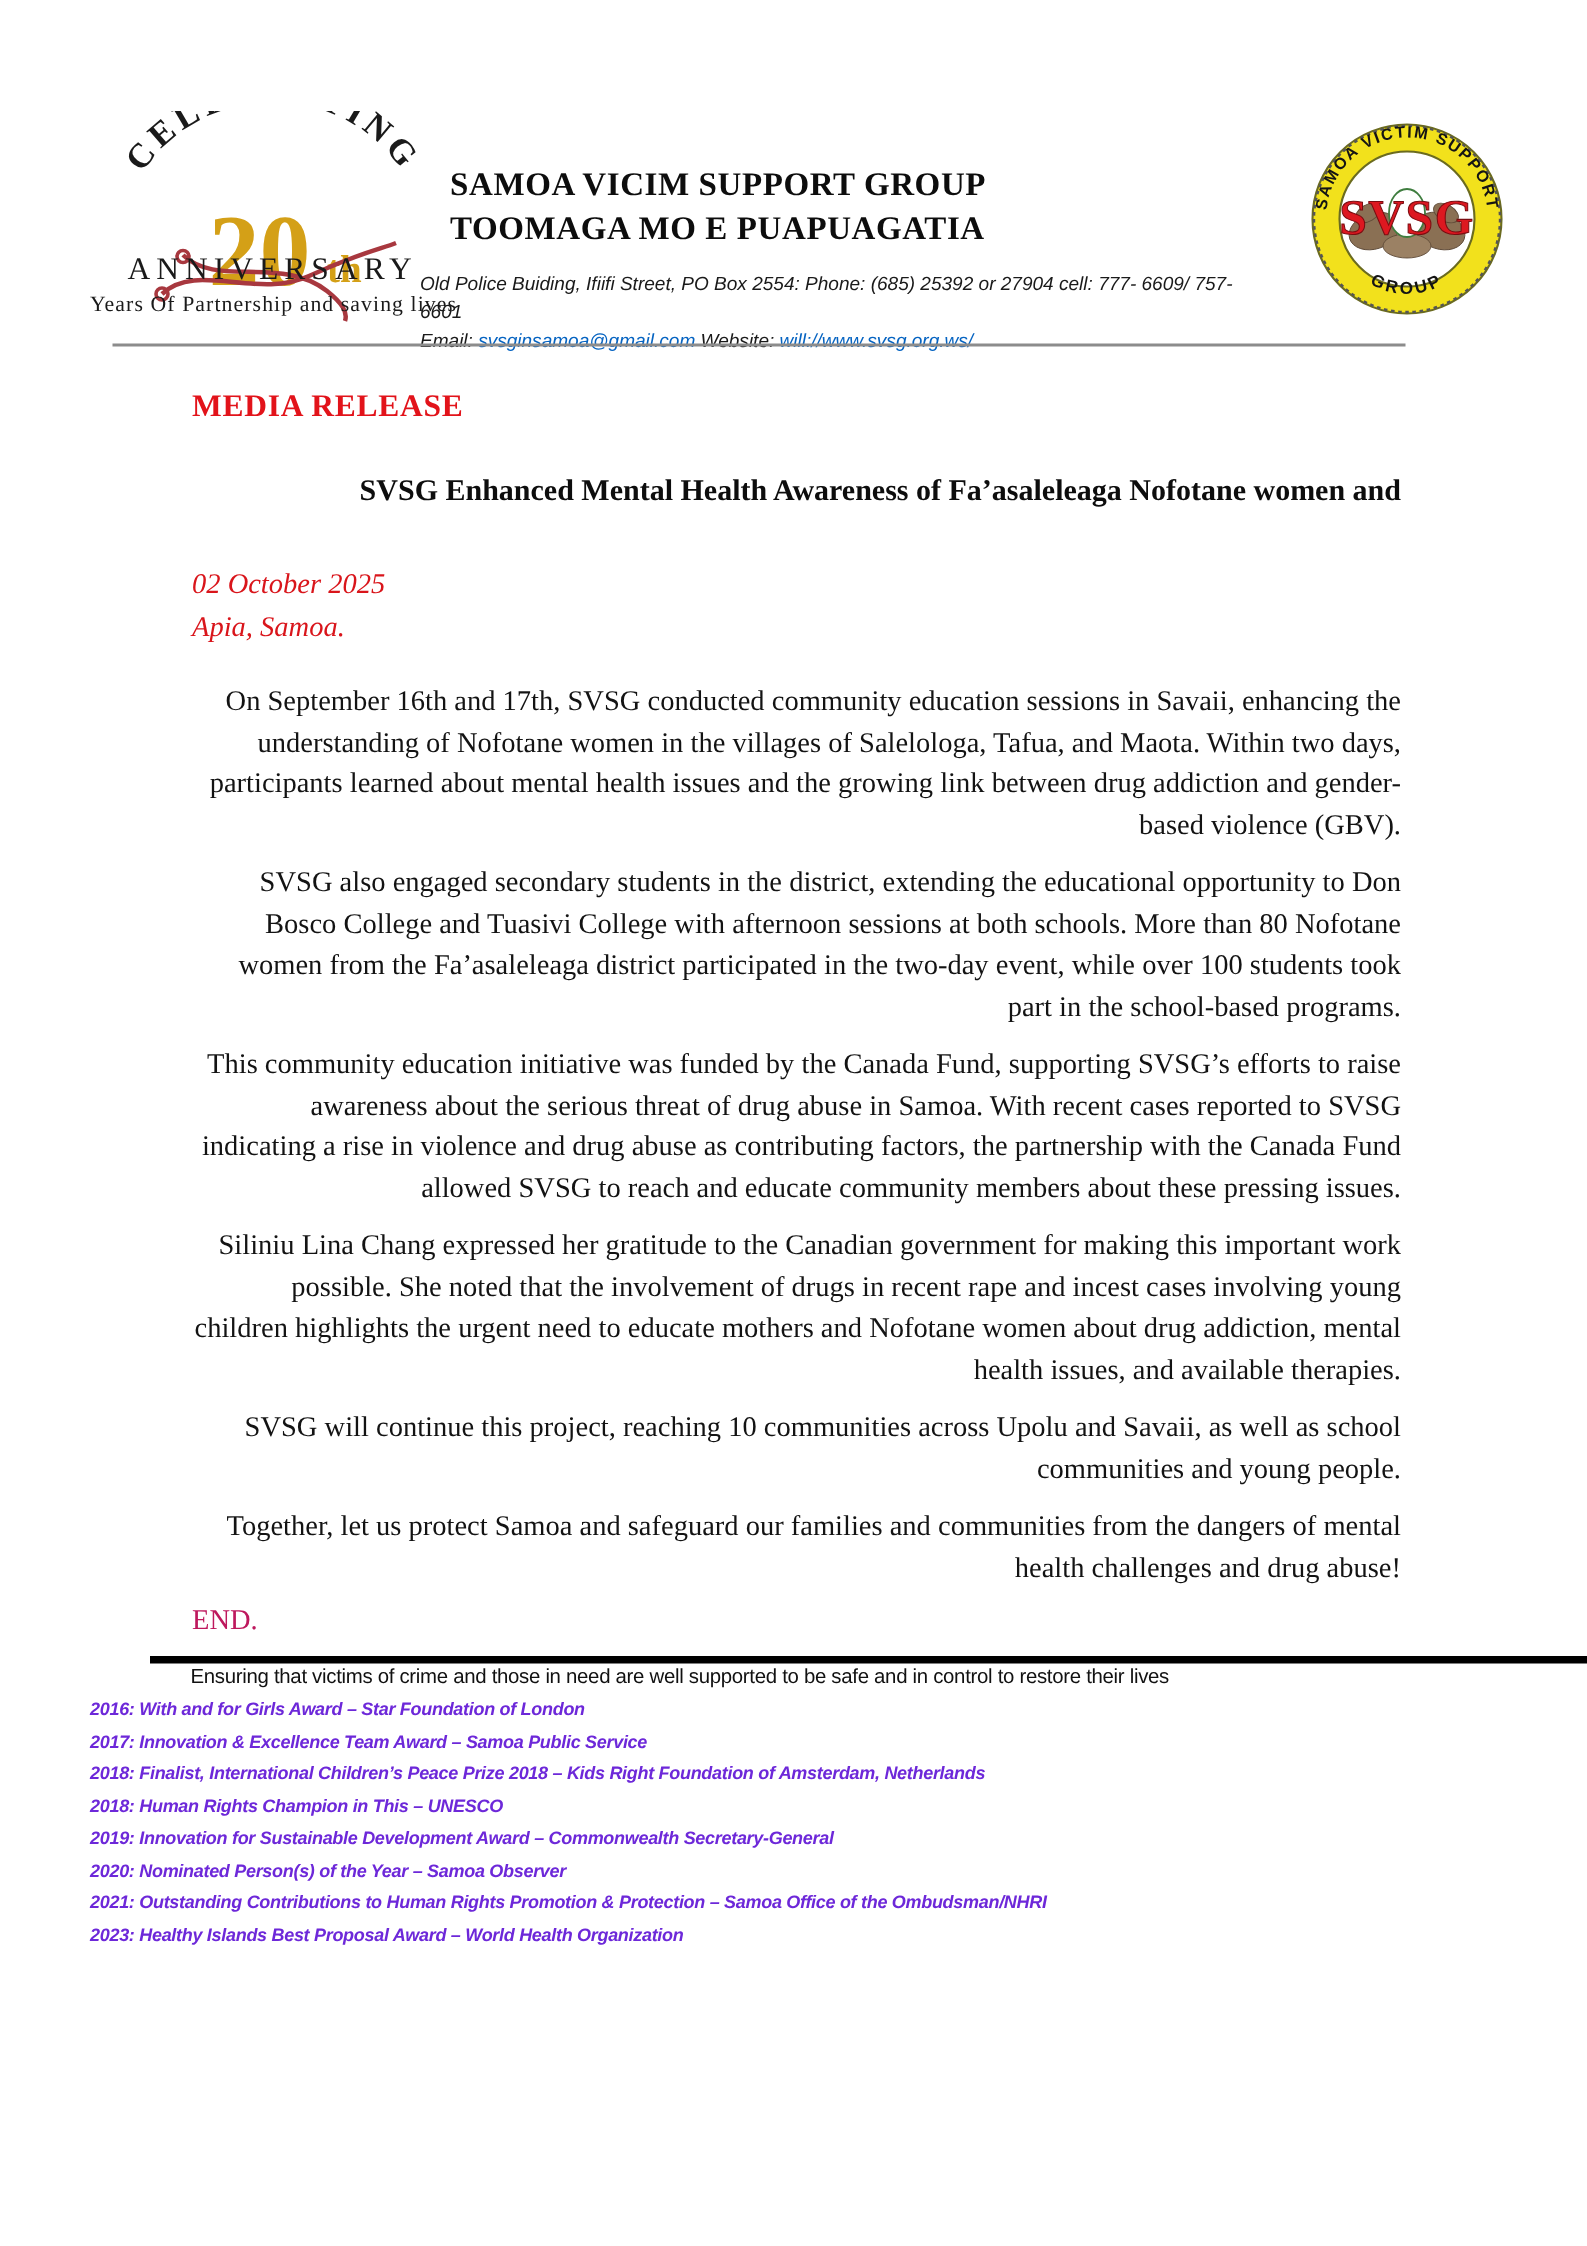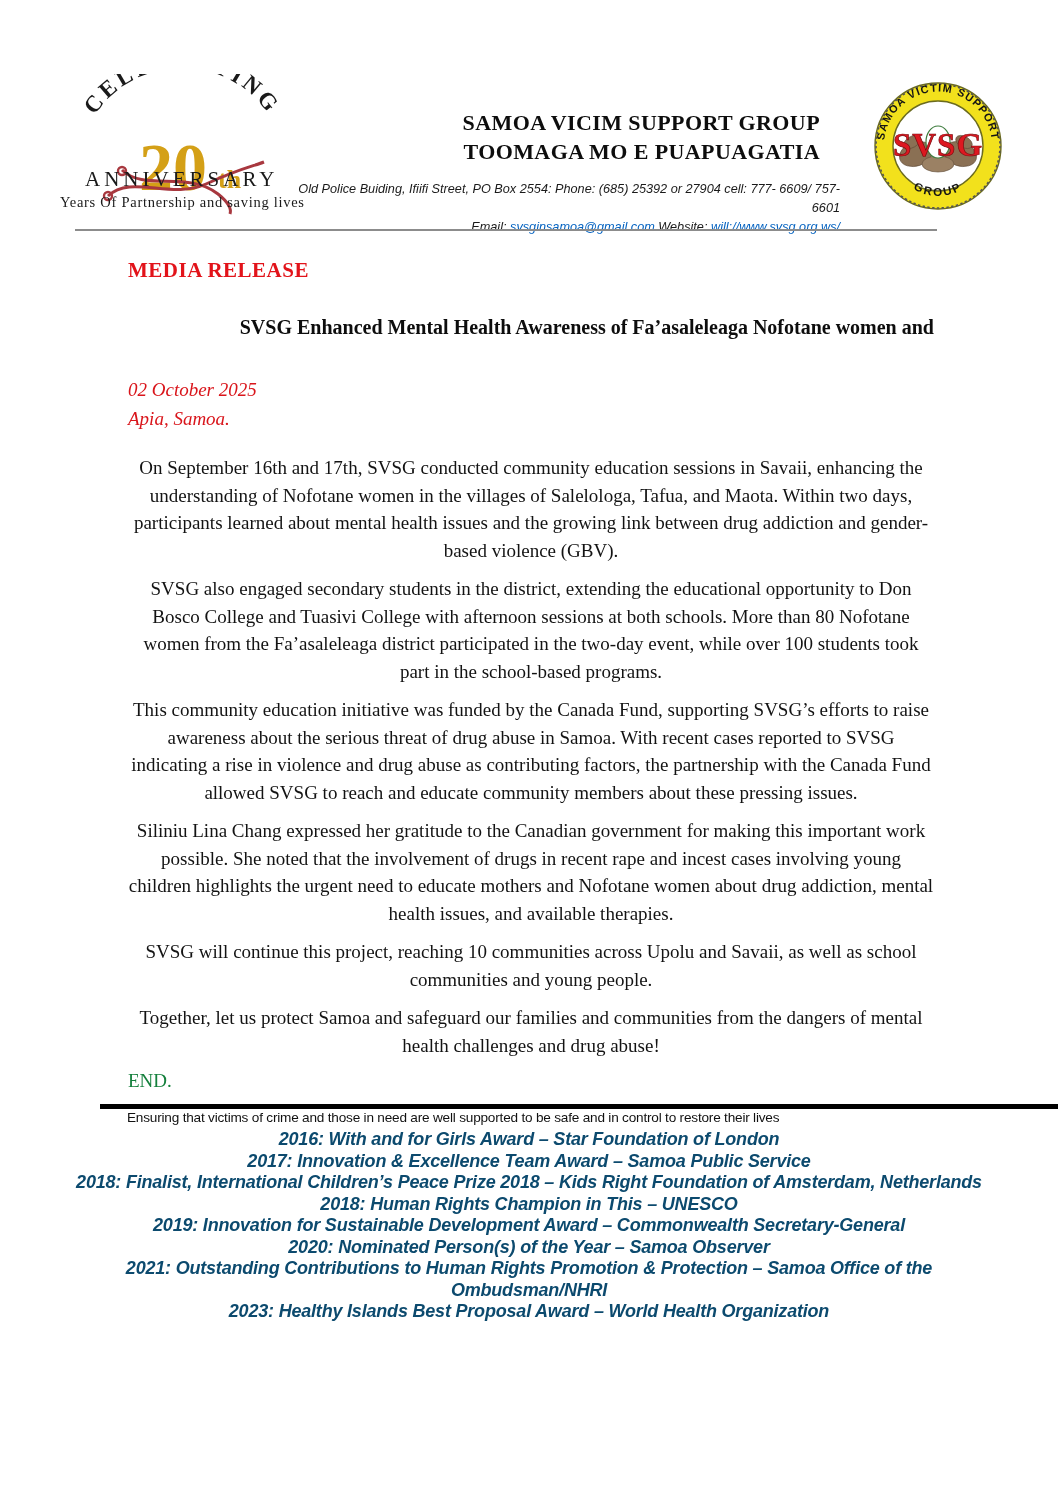--- a/index.html
+++ b/index.html
@@ -4,42 +4,42 @@
 <style>
   * { margin:0; padding:0; box-sizing:border-box; }
   body { background:#e9e9e9; font-family:"Liberation Serif", serif; }
   .page {
     position:relative; width:1058px; height:1497px; margin:0 auto;
     background:#ffffff; overflow:hidden; color:#111;
   }
 
   
   .anniv-logo { position:absolute; left:56px; top:74px; width:252px; height:142px; }
-  .org-block { position:absolute; left:300px; top:108px; width:520px; text-align:right; }
+  .org-block { position:absolute; left:300px; top:108px; width:520px; text-align:left; }
   .org-title { font-family:"Liberation Serif", serif; font-weight:bold; font-size:22px; line-height:29px; letter-spacing:.4px; color:#0d0d0d; }
   .addr { margin-top:14px; font-family:"Liberation Sans", sans-serif; font-style:italic; font-size:12.7px; line-height:19px; color:#1a1a1a; width:560px; margin-left:-20px; }
   .addr a { color:#0563c1; cursor:pointer; }
   .seal { position:absolute; left:872px; top:80px; width:132px; height:132px; }
   .header-rule { position:absolute; left:75px; top:229px; width:862px; height:2px; background:#8c8c8c; }
 
   
   .main { position:absolute; left:128px; top:258px; width:806px; }
   .media-label { font-weight:bold; font-size:21px; color:#e2131a; letter-spacing:.5px; }
   .headline { margin-top:28px; text-align:right; font-weight:bold; font-size:20px; line-height:32px; color:#0d0d0d; }
   .dateblock { margin-top:32px; font-style:italic; font-size:19px; line-height:29px; color:#d9151b; }
   .paras { margin-top:21px; }
-  .paras p { font-size:19px; line-height:27.5px; margin-bottom:11px; color:#131313; text-align:center; }
-  .end-label { font-size:19px; color:#15803d; }
+  .paras p { font-size:19px; line-height:27.5px; margin-bottom:11px; color:#131313; text-align:right; }
+  .end-label { font-size:19px; color:#be185d; }
 
   
   .footer-rule { position:absolute; left:100px; top:1104px; width:958px; height:4.5px; background:#000; }
   .tagline { position:absolute; left:127px; top:1110px; width:840px; font-family:Liberation Sans, sans-serif; font-size:13.6px; letter-spacing:-.2px; color:#111; }
-  .awards { position:absolute; left:60px; top:1129px; width:938px; text-align:center;
+  .awards { position:absolute; left:60px; top:1129px; width:938px; 
     font-family:"Liberation Sans", sans-serif; font-weight:bold; font-style:italic;
-    font-size:18px; line-height:21.5px; letter-spacing:-.2px; color:#0c4a6e; }
+    font-size:12px; line-height:21.5px; letter-spacing:-.2px; color:#6d28d9; }
 </style>
 </head>
 <body>
 
 <div class="page">
 
   <svg class="anniv-logo" viewBox="0 0 252 142">
     <defs>
       <path id="arcTopL" d="M 22,98 A 104,104 0 0 1 230,98"></path>
     </defs>

